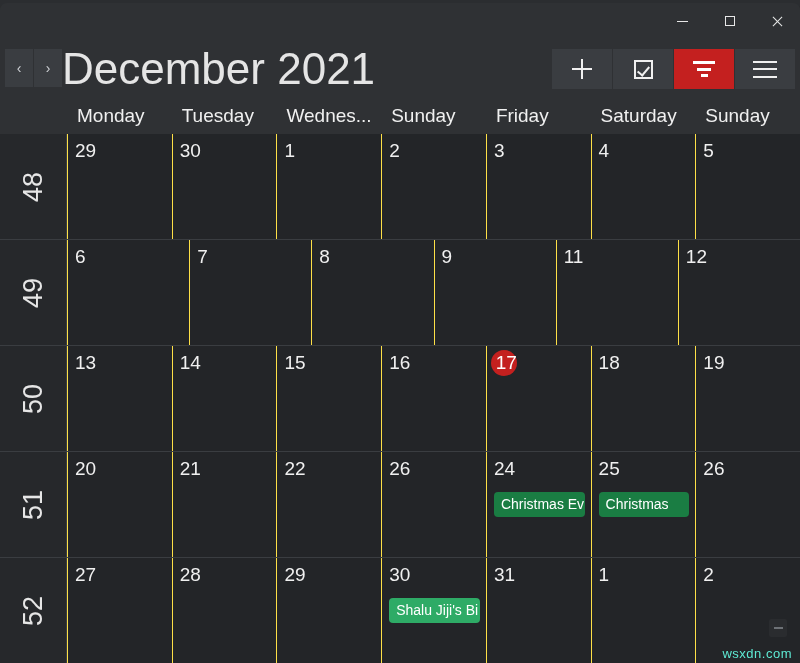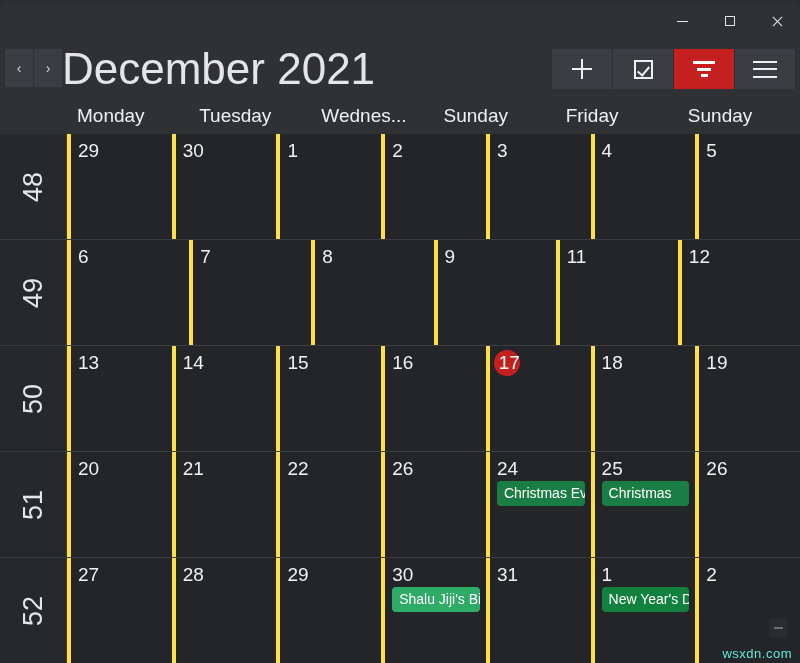--- a/index.html
+++ b/index.html
@@ -208,21 +208,21 @@
     color: #e6e6e6;
     font-size: 27px;
     font-weight: 300;
     white-space: nowrap;
   }
 
   .day {
     flex: 1 1 0;
     min-width: 0;
     background: #232528;
-    border-left: 4px solid #fde047;
+    border-left: 1px solid #fde047;
     position: relative;
     padding: 5px 6px 0 7px;
     overflow: hidden;
   }
   .day:first-of-type { border-left: none; }
 
   .daynum {
     font-size: 19px;
     color: #f0f0f0;
     line-height: 24px;
@@ -234,21 +234,21 @@
     color: #ffffff;
     border-radius: 50%;
     width: 26px;
     height: 26px;
     line-height: 26px;
     text-align: right;
     margin-left: -3px;
     margin-top: -1px;
   }
 
-  .events { margin-top: 0; }
+  .events { margin-top: 11px; }
   .event {
     height: 25px;
     line-height: 25px;
     border-radius: 4px;
     color: #ffffff;
     font-size: 14px;
     padding: 0 7px;
     margin-bottom: 3px;
     white-space: nowrap;
     overflow: hidden;
@@ -333,20 +333,21 @@
       </div>
     </div>
 
     <div class="weekday-row">
       <div class="wd-spacer"></div>
       <div class="weekday">Monday</div>
       <div class="weekday">Tuesday</div>
       <div class="weekday">Wednes...</div>
       <div class="weekday">Sunday</div>
       <div class="weekday">Friday</div>
+      <div class="weekday">Saturday</div>
       <div class="weekday">Sunday</div>
     </div>
 
     <div class="grid" id="grid">
         <div class="week-row">
           <div class="weeknum">
             <span>48</span>
           </div>
           <div class="day"><div class="daynum">29</div></div>
           <div class="day"><div class="daynum">30</div></div>
@@ -399,23 +400,21 @@
           <div class="weeknum">
             <span>52</span>
           </div>
           <div class="day"><div class="daynum">27</div></div>
           <div class="day"><div class="daynum">28</div></div>
           <div class="day"><div class="daynum">29</div></div>
           <div class="day"><div class="daynum">30</div><div class="events">
               <div class="event" style="background: rgb(46, 171, 102);">Shalu Jiji's Bi</div>
             </div></div>
           <div class="day"><div class="daynum">31</div></div>
-          <div class="day"><div class="daynum">1</div><div class="events">
-              <div class="event" style="background: rgb(18, 128, 63);">New Year's D</div>
-            </div></div>
+          <div class="day"><div class="daynum">1</div></div>
           <div class="day"><div class="daynum">2</div></div>
         </div>
       </div>
 
     <div class="grip">
         <i></i>
       </div>
     <div class="watermark">wsxdn.com</div>
 
   </div>

